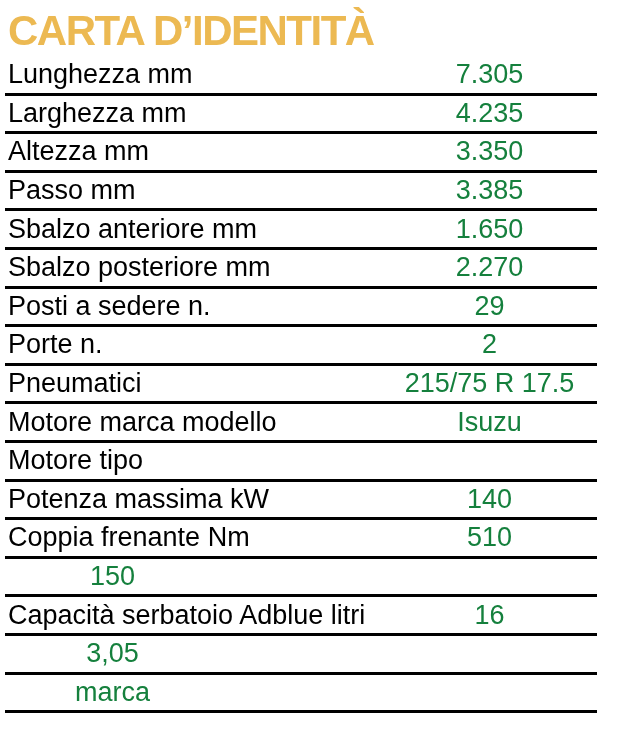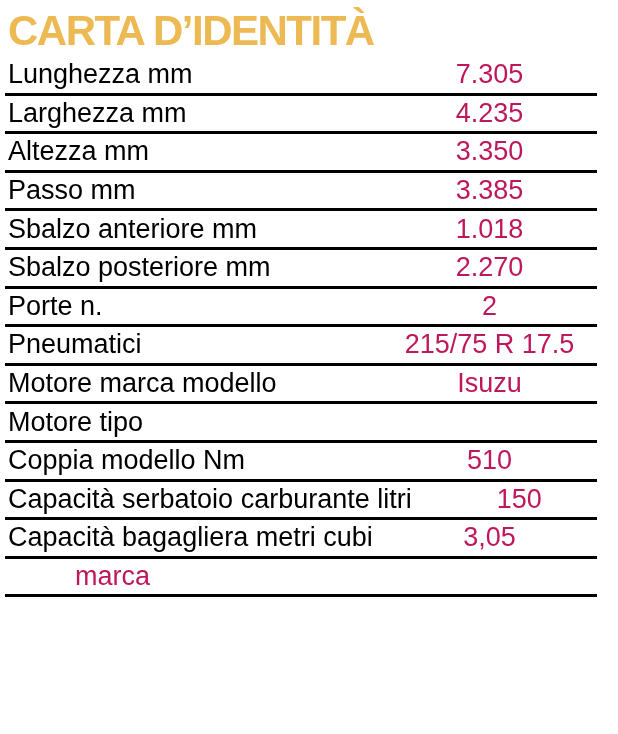--- a/index.html
+++ b/index.html
@@ -43,21 +43,21 @@
     flex: 1 1 auto;
     padding-left: 3px;
     font-size: 27px;
     color: #000000;
     white-space: nowrap;
   }
   .value {
     flex: 0 0 215px;
     text-align: center;
     font-size: 27px;
-    color: #be185d;
+    color: #15803d;
     white-space: nowrap;
   }
 </style>
 </head>
 <body>
 
 <div class="page">
   <h1 class="title" style="color: rgb(236, 185, 82);">CARTA D’IDENTITÀ</h1>
 
   <div class="spec-table">
@@ -76,62 +76,72 @@
     <span class="value">3.350</span>
   </div>
 
   <div class="row">
     <span class="label">Passo mm</span>
     <span class="value">3.385</span>
   </div>
 
   <div class="row">
     <span class="label">Sbalzo anteriore mm</span>
-    <span class="value">1.018</span>
+    <span class="value">1.650</span>
   </div>
 
   <div class="row">
     <span class="label">Sbalzo posteriore mm</span>
     <span class="value">2.270</span>
   </div>
 
+  <div class="row">
+    <span class="label">Posti a sedere n.</span>
+    <span class="value">29</span>
+  </div>
 
   <div class="row">
     <span class="label">Porte n.</span>
     <span class="value">2</span>
   </div>
 
   <div class="row">
     <span class="label">Pneumatici</span>
     <span class="value">215/75 R 17.5</span>
   </div>
 
   <div class="row">
     <span class="label">Motore marca modello</span>
     <span class="value">Isuzu</span>
   </div>
 
   <div class="row">
     <span class="label">Motore tipo</span>
   </div>
 
+  <div class="row">
+    <span class="label">Potenza massima kW</span>
+    <span class="value">140</span>
+  </div>
 
   <div class="row">
-    <span class="label">Coppia modello Nm</span>
+    <span class="label">Coppia frenante Nm</span>
     <span class="value">510</span>
   </div>
 
   <div class="row">
-    <span class="label">Capacità serbatoio carburante litri</span>
     <span class="value">150</span>
   </div>
 
+  <div class="row">
+    <span class="label">Capacità serbatoio Adblue litri</span>
+    <span class="value">16</span>
+  </div>
 
   <div class="row">
-    <span class="label">Capacità bagagliera metri cubi</span>
     <span class="value">3,05</span>
   </div>
 
   <div class="row">
     <span class="value">marca</span>
   </div>
 </div>
 </div>
 
 </body></html>

